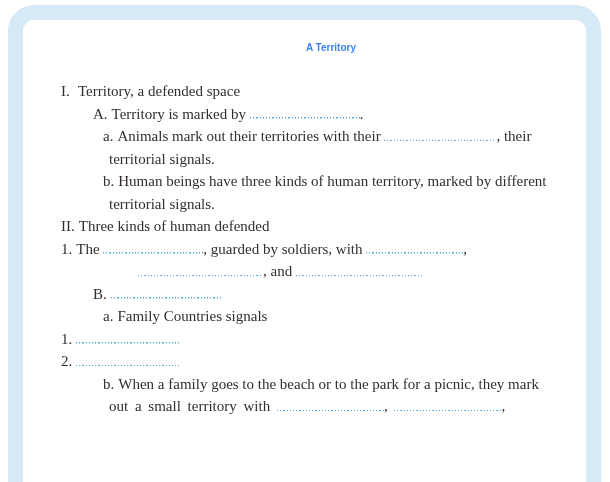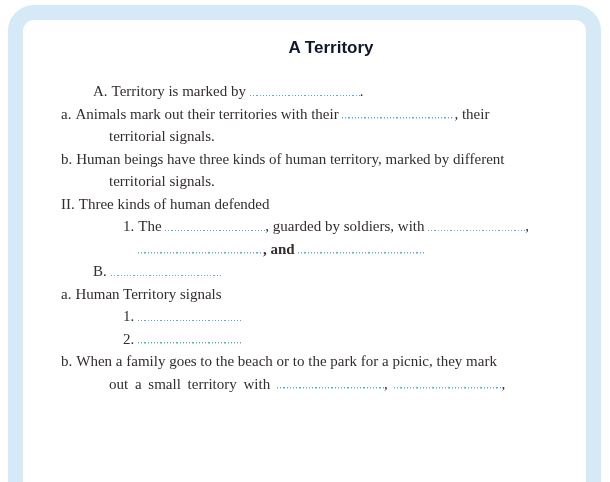--- a/index.html
+++ b/index.html
@@ -30,42 +30,42 @@
     position: absolute;
     left: 23px;
     top: 20px;
     width: 555px;
     padding-left: 15px;
     box-sizing: border-box;
   }
   .page-title {
     font-family: "Liberation Sans", sans-serif;
     font-weight: 700;
-    font-size: 17px;
+    font-size: 10px;
     line-height: 16px;
     text-align: center;
-    color: #0f172a;
+    color: #3b82f6;
     margin: 0;
   }
   .outline {
     margin-top: 24px;
     font-size: 15px;
   }
   .row {
     line-height: 22.5px;
     white-space: nowrap;
   }
   .num { margin-right: 4px; }
   .lvl1 .num { display: inline-block; min-width: 13px; }
   .lvl1 { margin-left: 0; }
   .lvl2 { margin-left: 32px; }
-  .lvl3 { }
-  .lvl4 { margin-left: 62px; }
+  .lvl3 { margin-left: 42px; }
+  .lvl4 { }
   .cont3 { margin-left: 48px; }
-  .cont4 { margin-left: 77px; font-weight: bold; }
+  .cont4 { margin-left: 77px; }
   .just  { word-spacing: 3px; }
   .blank {
     display: inline-block;
     height: 11px;
     vertical-align: baseline;
     background-image: repeating-linear-gradient(to right, #4facdd 0 1.2px, transparent 1.2px 3.2px);
     background-size: 100% 1.5px;
     background-position: 0 100%;
     background-repeat: no-repeat;
   }
@@ -73,20 +73,21 @@
 </head>
 <body>
 
 <div class="page-frame">
   <div class="content">
 
     <div class="page-title">A Territory</div>
 
     <div class="outline">
 
+      <div class="row lvl1"><span class="num">I.</span><span>Territory, a defended space</span></div>
 
       <div class="row lvl2"><span class="num">A.</span><span>Territory is marked by </span><span class="blank" style="width:110px"></span><span>.</span></div>
 
       <div class="row lvl3"><span class="num">a.</span><span>Animals mark out their territories with their </span><span class="blank" style="width:112px"></span><span>, their</span></div>
 
       <div class="row cont3"><span>territorial signals.</span></div>
 
       <div class="row lvl3"><span class="num">b.</span><span>Human beings have three kinds of human territory, marked by different</span></div>
 
       <div class="row cont3"><span>territorial signals.</span></div>
@@ -95,21 +96,21 @@
 
 
 
       <div class="row lvl4"><span class="num">1.</span><span>The </span><span class="blank" style="width:100px"></span><span>, guarded by soldiers, with </span><span class="blank" style="width:97px"></span><span>,</span></div>
 
       <div class="row cont4"><span class="blank" style="width:125px"></span><span>, and </span><span class="blank" style="width:128px"></span></div>
 
 
       <div class="row lvl2"><span class="num">B.</span><span class="blank" style="width:110px"></span></div>
 
-      <div class="row lvl3"><span class="num">a.</span><span>Human Territory signals</span></div>
+      <div class="row lvl3"><span class="num">a.</span><span>Family Countries signals</span></div>
 
       <div class="row lvl4"><span class="num">1.</span><span class="blank" style="width:103px"></span></div>
 
       <div class="row lvl4"><span class="num">2.</span><span class="blank" style="width:103px"></span></div>
 
       <div class="row lvl3"><span class="num">b.</span><span>When a family goes to the beach or to the park for a picnic, they mark</span></div>
 
       <div class="row cont3 just"><span>out a small territory with </span><span class="blank" style="width:107px"></span><span>, </span><span class="blank" style="width:107px"></span><span>,</span></div>
 
     </div>

